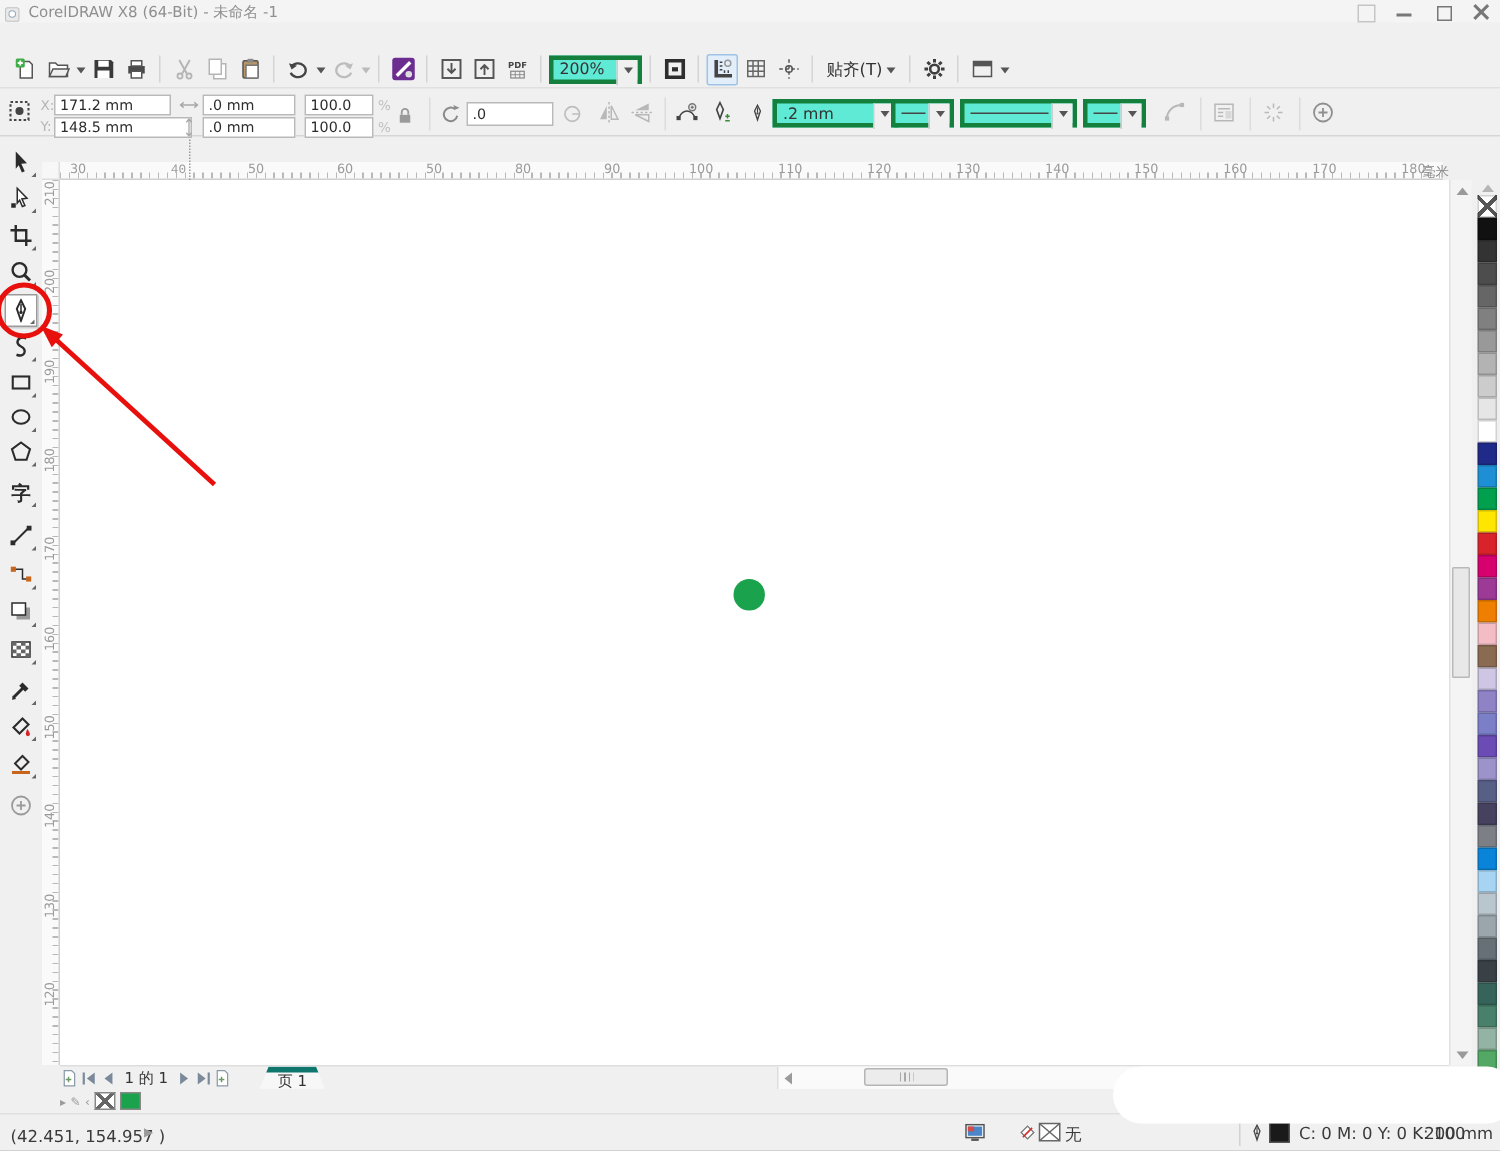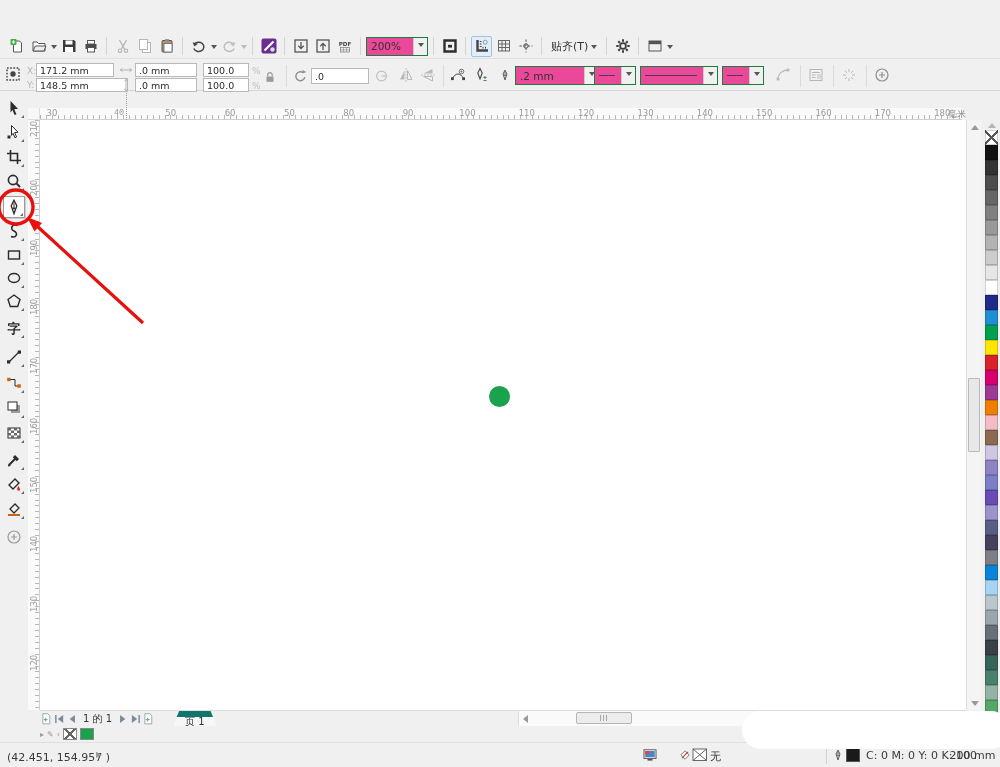--- a/index.html
+++ b/index.html
@@ -18,21 +18,21 @@
 
 .menubar{position:absolute;left:0;top:15px;width:1000px;height:19px;background:#f0f0f0;display:flex;align-items:center;padding-left:8px;border-bottom:1px solid #e2e2e2}
 .menu-item{padding:2px 12px;font-size:11.5px;color:#2e2e2e;cursor:default}
 
 .toolbar{position:absolute;left:0;top:34px;width:1000px;height:24px;display:flex;align-items:center;padding-left:6px;gap:1px}
 .propbar{position:absolute;left:0;top:58px;width:1000px;height:33px;border-top:1px solid #e0e0e0;border-bottom:1px solid #d6d6d6;background:#f0f0f0}
 .tbtn{width:21px;height:21px;display:flex;align-items:center;justify-content:center;flex:0 0 auto}
 .caret{width:0;height:0;border:3px solid transparent;border-top:4px solid #555;display:inline-block;margin-left:1px;margin-top:4px;flex:0 0 auto}
 .caret.dim{border-top-color:#bbb}
 .sep{width:1px;height:18px;background:#d4d4d4;margin:0 4px;flex:0 0 auto}
-.combo{height:19px;background:#ec4899;border:1px solid #15803d;display:flex;align-items:center;font-size:10.5px;padding:0 4px;position:relative}
+.combo{height:19px;background:#5eead4;border:3px solid #15803d;display:flex;align-items:center;font-size:10.5px;padding:0 4px;position:relative}
 .combo .cbtn{position:absolute;right:0;top:0;width:14px;height:17px;background:#f0f0f0;border-left:1px solid #ccc;display:flex;align-items:center;justify-content:center}
 .toggled{background:#e2eefa;border:1px solid #9ec3e6;border-radius:2px}
 .snapbtn{display:flex;align-items:center;font-size:11px;color:#333;padding:0 4px;gap:2px}
 
 .propbar .f{position:absolute;height:14px;background:#fff;border:1px solid #b9b9b9;font-size:9.5px;display:flex;align-items:center;padding:0 3px;color:#2c2c2c}
 .propbar .lab{position:absolute;font-size:9px;color:#b5b5b5}
 .propbar .ic{position:absolute;width:18px;height:18px}
 .pct{position:absolute;font-size:9px;color:#c0c0c0}
 
 .docbar{position:absolute;left:28px;top:91px;width:972px;height:17px;background:#ececec;display:flex;align-items:flex-end;border-bottom:2px solid #62c4e8}
@@ -66,21 +66,21 @@
 .tri-dn{width:0;height:0;border:4px solid transparent;border-top:5px solid #9a9a9a;margin-bottom:-4px}
 .tri-lf{width:0;height:0;border:4px solid transparent;border-right:5px solid #9a9a9a;margin-left:-4px}
 .palette{position:absolute;left:984px;top:120px;width:16px;height:626px;background:#f0f0f0}
 .swatch{width:13px;height:15px;margin-left:1px;outline:1px solid rgba(0,0,0,.18);outline-offset:-1px}
 .swatch.nocolor{background:linear-gradient(45deg,transparent 44%,#555 44%,#555 56%,transparent 56%),linear-gradient(-45deg,transparent 44%,#555 44%,#555 56%,transparent 56%),#fff}
 .pal-chev{width:16px;height:10px;display:flex;align-items:center;justify-content:center}
 
 .navrow{position:absolute;left:40px;top:710px;width:926px;height:16px;background:#f0f0f0;display:flex;align-items:center;border-top:1px solid #ddd}
 .nbtn{width:13px;height:13px;display:flex;align-items:center;justify-content:center;flex:0 0 auto}
 .counter{font-size:10px;color:#333;padding:0 4px}
-.pagetab{height:15px;padding:0 12px;background:#f7f7f7;display:flex;align-items:center;font-size:10px;color:#333;clip-path:polygon(6px 0,calc(100% - 6px) 0,100% 100%,0 100%);border-top:6px solid #0f766e;margin-left:18px}
+.pagetab{height:15px;padding:0 12px;background:#f7f7f7;display:flex;align-items:center;font-size:10px;color:#333;clip-path:polygon(6px 0,calc(100% - 6px) 0,100% 100%,0 100%);border-top:4px solid #0f766e;margin-left:18px}
 .hscroll{position:absolute;left:478px;top:0;height:15px;right:0;background:#fafafa;border-left:1px solid #ddd}
 .hscroll .thumb{position:absolute;left:57px;top:1px;width:56px;height:12px;background:#ececec;border:1px solid #b5b5b5;border-radius:2px;display:flex;align-items:center;justify-content:center}
 .grip{width:9px;height:6px;background:repeating-linear-gradient(90deg,#a8a8a8 0 1px,transparent 1px 3px)}
 .palrow{position:absolute;left:40px;top:726px;width:926px;height:16px;background:#f0f0f0;display:flex;align-items:center;gap:3px}
 .mini{font-size:8px;color:#9a9a9a}
 .dswatch{width:14px;height:12px;outline:1px solid #888;outline-offset:-1px}
 .dswatch.x{background:linear-gradient(45deg,transparent 44%,#666 44%,#666 56%,transparent 56%),linear-gradient(-45deg,transparent 44%,#666 44%,#666 56%,transparent 56%),#fff}
 
 .statusbar{position:absolute;left:0;top:742px;width:1000px;height:25px;background:#f0f0f0;border-top:1px solid #e0e0e0;font-size:11px;color:#3a3a3a}
 .statusbar .coords{position:absolute;left:7px;top:8px}
@@ -92,20 +92,35 @@
 
 .anno{position:absolute;left:0;top:0;width:1000px;height:767px;pointer-events:none;z-index:60}
 .blob{position:absolute;left:742px;top:711px;width:268px;height:38px;background:#fff;border-radius:20px;z-index:40}
 svg{display:block}
 </style>
 </head>
 <body>
 
 <div class="app">
 
+  <div class="titlebar">
+    <span class="appico">
+        <svg width="11" height="16" viewBox="0 0 16 16">
+          <rect x="1" y="1" width="13" height="13" rx="2" fill="#e9e9e9" stroke="#c2c2c2"></rect>
+          <circle cx="7.5" cy="7" r="3.2" fill="#fff" stroke="#9ab"></circle>
+        </svg>
+      </span>
+    <span>CorelDRAW X8 (64-Bit) - 未命名 -1</span>
+    <span class="winctl">
+      <span class="wbtn user"></span>
+      <span class="wbtn min"></span>
+      <span class="wbtn res"></span>
+      <span class="wbtn cls"></span>
+    </span>
+  </div>
 
 
   <div class="toolbar">
     <span class="tbtn">
         <svg width="16" height="16" viewBox="0 0 16 16">
           <path d="M4.5 3h6l2 2v9h-8z" fill="#fff" stroke="#555"></path>
           <rect x="1.5" y="1" width="6" height="6" rx="1" fill="#3fae49"></rect>
           <path d="M4.5 2.3v3.4M2.8 4h3.4" stroke="#fff" stroke-width="1.2"></path>
         </svg>
       </span>

